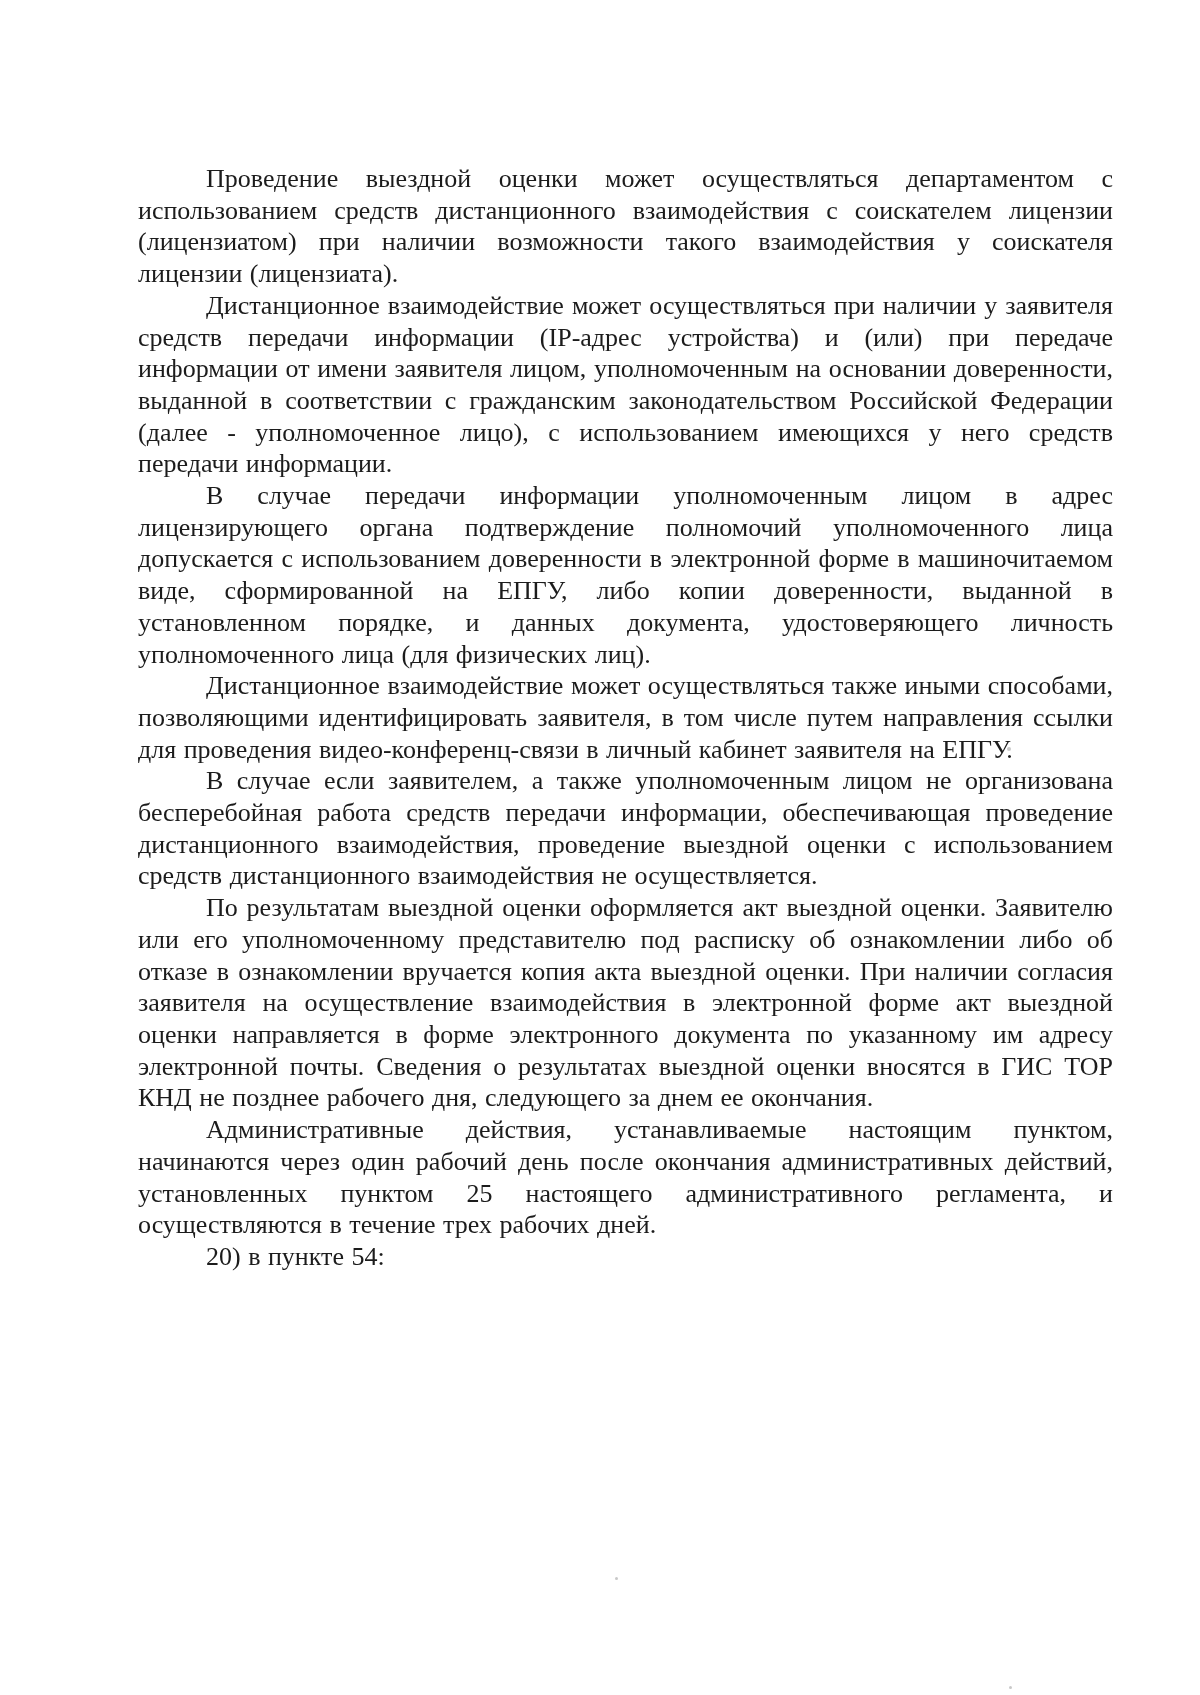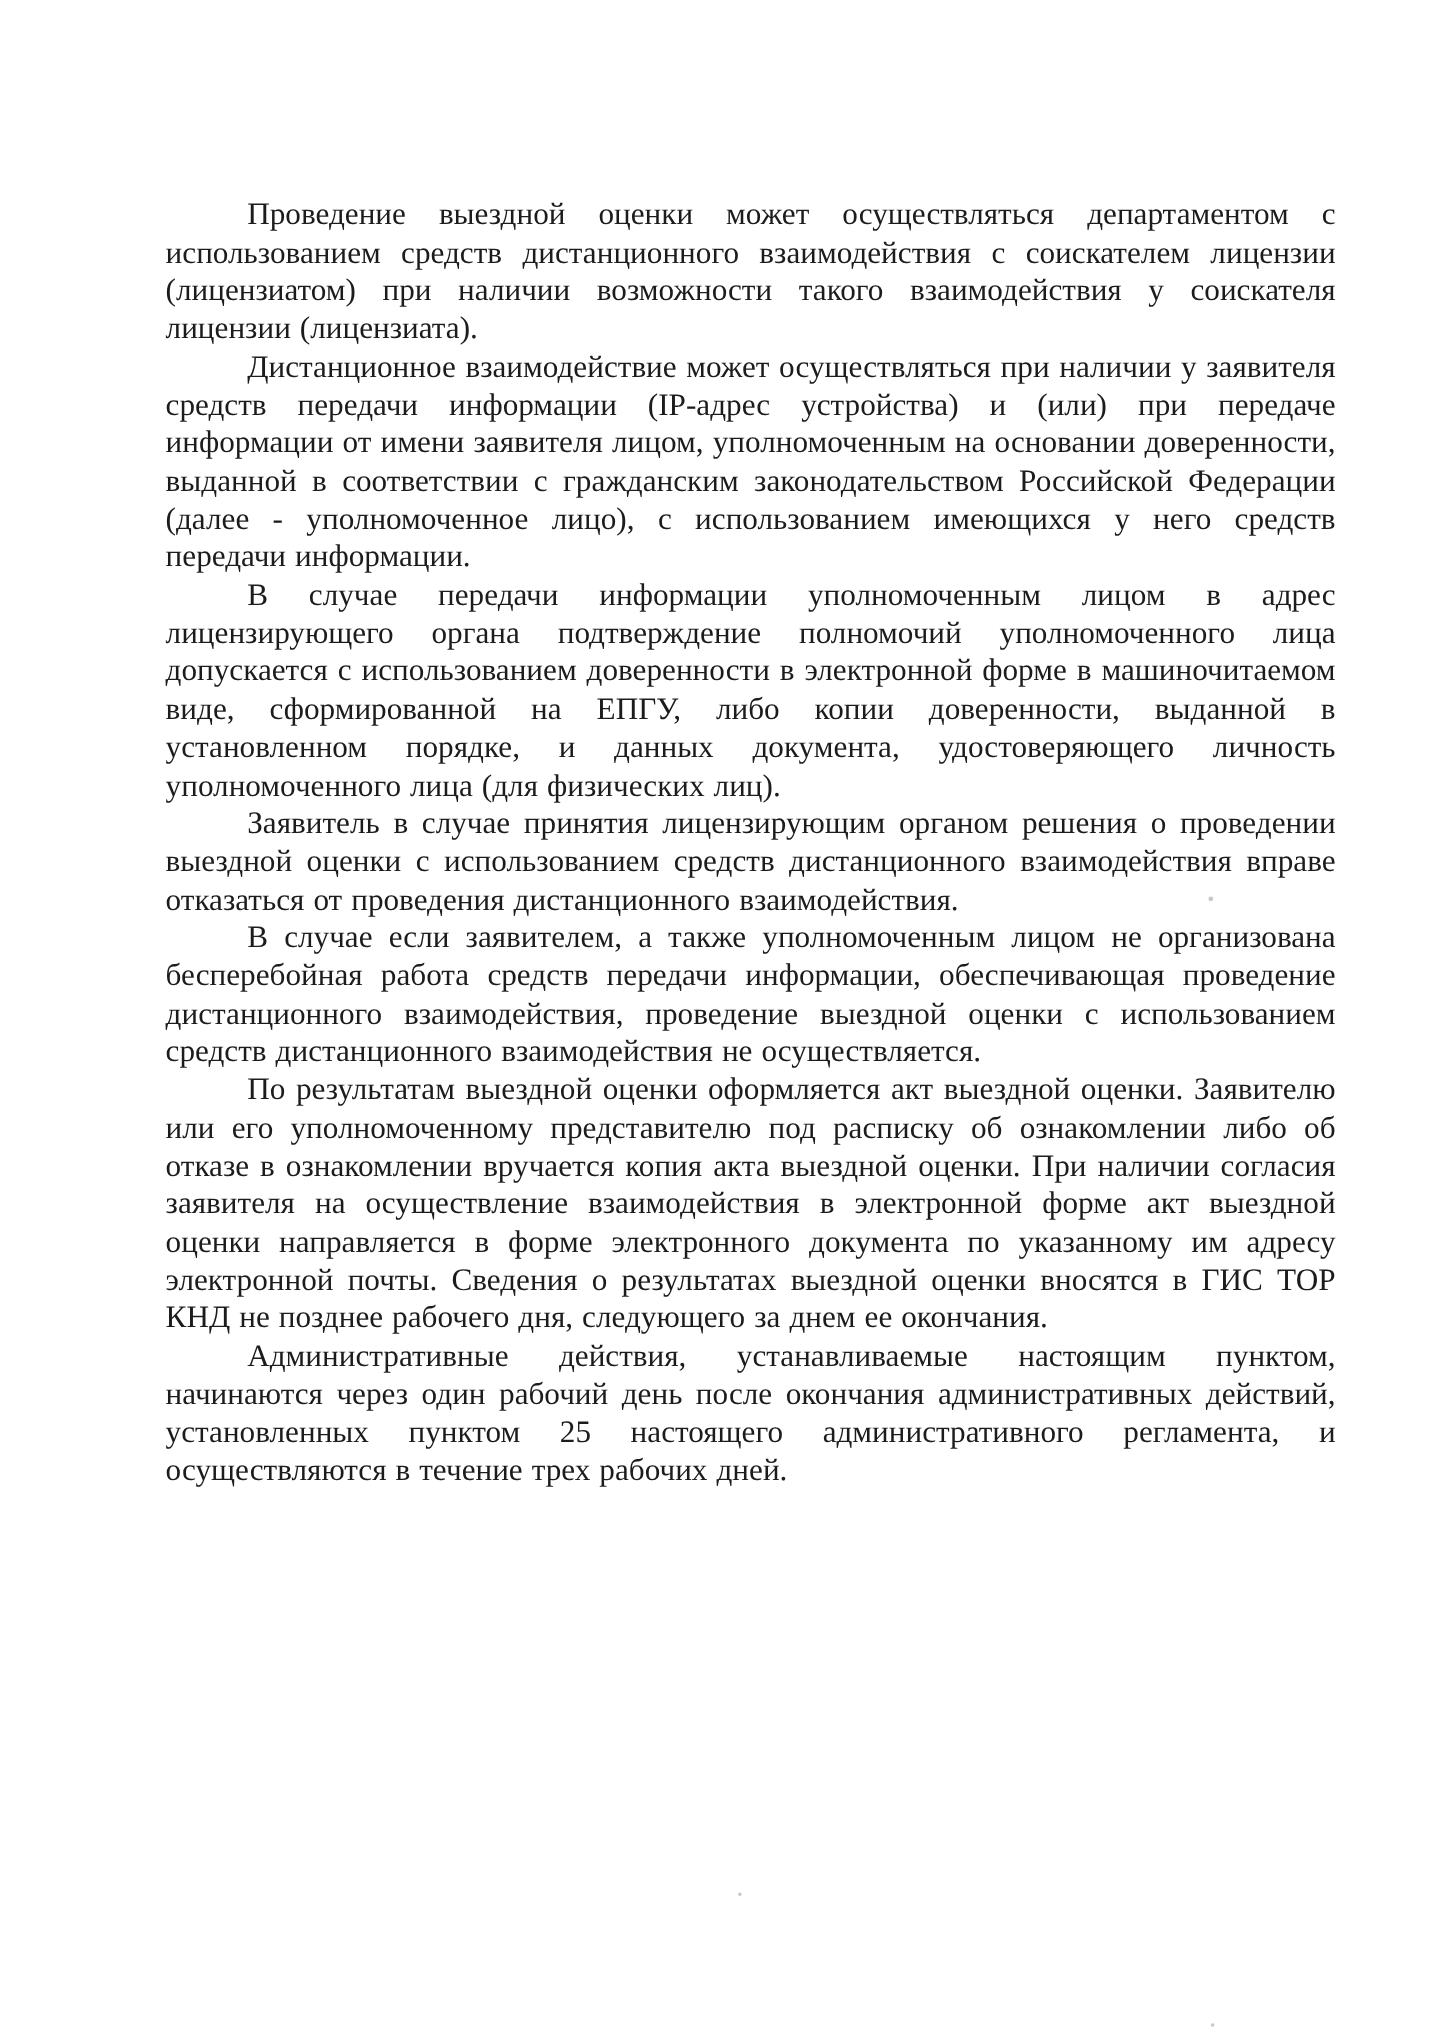--- a/index.html
+++ b/index.html
@@ -44,22 +44,23 @@
   .speck-3 { left: 1009px; top: 1686px; width: 3px; height: 3px; }
 </style>
 </head>
 <body>
 
 <div class="page">
   <div class="doc-content">
     <p class="para">Проведение выездной оценки может осуществляться департаментом с использованием средств дистанционного взаимодействия с соискателем лицензии (лицензиатом) при наличии возможности такого взаимодействия у соискателя лицензии (лицензиата).</p>
     <p class="para">Дистанционное взаимодействие может осуществляться при наличии у заявителя средств передачи информации (IP-адрес устройства) и (или) при передаче информации от имени заявителя лицом, уполномоченным на основании доверенности, выданной в соответствии с гражданским законодательством Российской Федерации (далее - уполномоченное лицо), с использованием имеющихся у него средств передачи информации.</p>
     <p class="para">В случае передачи информации уполномоченным лицом в адрес лицензирующего органа подтверждение полномочий уполномоченного лица допускается с использованием доверенности в электронной форме в машиночитаемом виде, сформированной на ЕПГУ, либо копии доверенности, выданной в установленном порядке, и данных документа, удостоверяющего личность уполномоченного лица (для физических лиц).</p>
-    <p class="para">Заявитель в случае принятия лицензирующим органом решения о проведении выездной оценки с использованием средств дистанционного взаимодействия вправе отказаться от проведения дистанционного взаимодействия.</p>
+    <p class="para">Дистанционное взаимодействие может осуществляться также иными способами, позволяющими идентифицировать заявителя, в том числе путем направления ссылки для проведения видео-конференц-связи в личный кабинет заявителя на ЕПГУ.</p>
     <p class="para">В случае если заявителем, а также уполномоченным лицом не организована бесперебойная работа средств передачи информации, обеспечивающая проведение дистанционного взаимодействия, проведение выездной оценки с использованием средств дистанционного взаимодействия не осуществляется.</p>
     <p class="para">По результатам выездной оценки оформляется акт выездной оценки. Заявителю или его уполномоченному представителю под расписку об ознакомлении либо об отказе в ознакомлении вручается копия акта выездной оценки. При наличии согласия заявителя на осуществление взаимодействия в электронной форме акт выездной оценки направляется в форме электронного документа по указанному им адресу электронной почты. Сведения о результатах выездной оценки вносятся в ГИС ТОР КНД не позднее рабочего дня, следующего за днем ее окончания.</p>
     <p class="para">Административные действия, устанавливаемые настоящим пунктом, начинаются через один рабочий день после окончания административных действий, установленных пунктом 25 настоящего административного регламента, и осуществляются в течение трех рабочих дней.</p>
+    <p class="para">20) в пункте 54:</p>
   </div>
 
   <span class="speck speck-1"></span>
   <span class="speck speck-2"></span>
   <span class="speck speck-3"></span>
 </div>
 
 </body></html>

